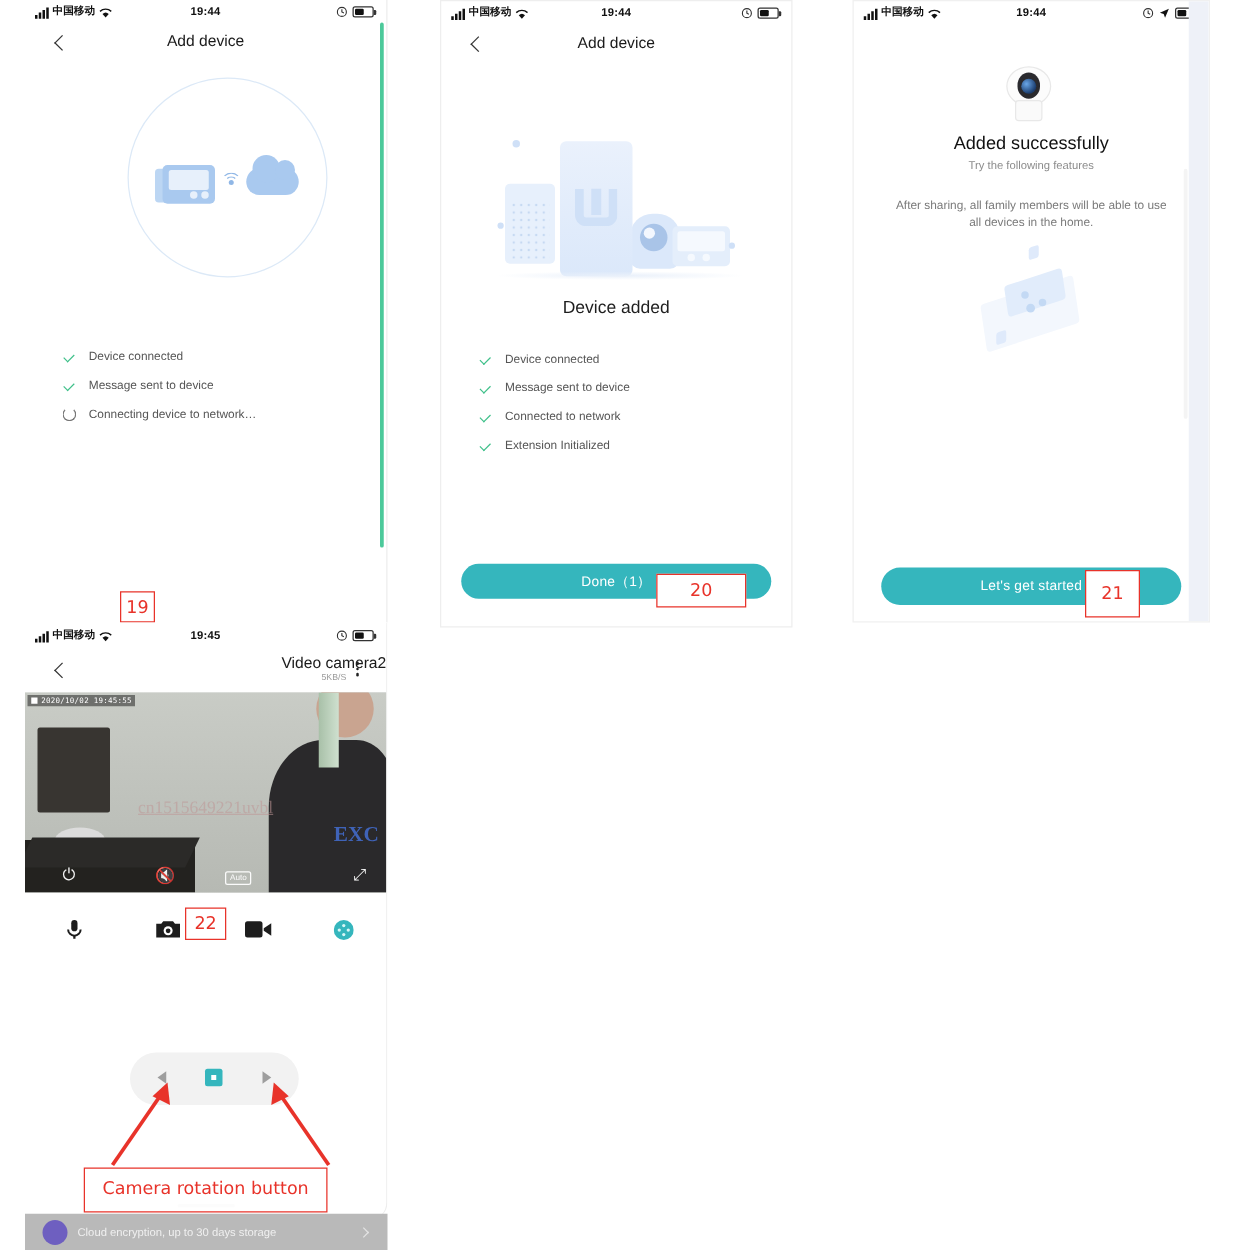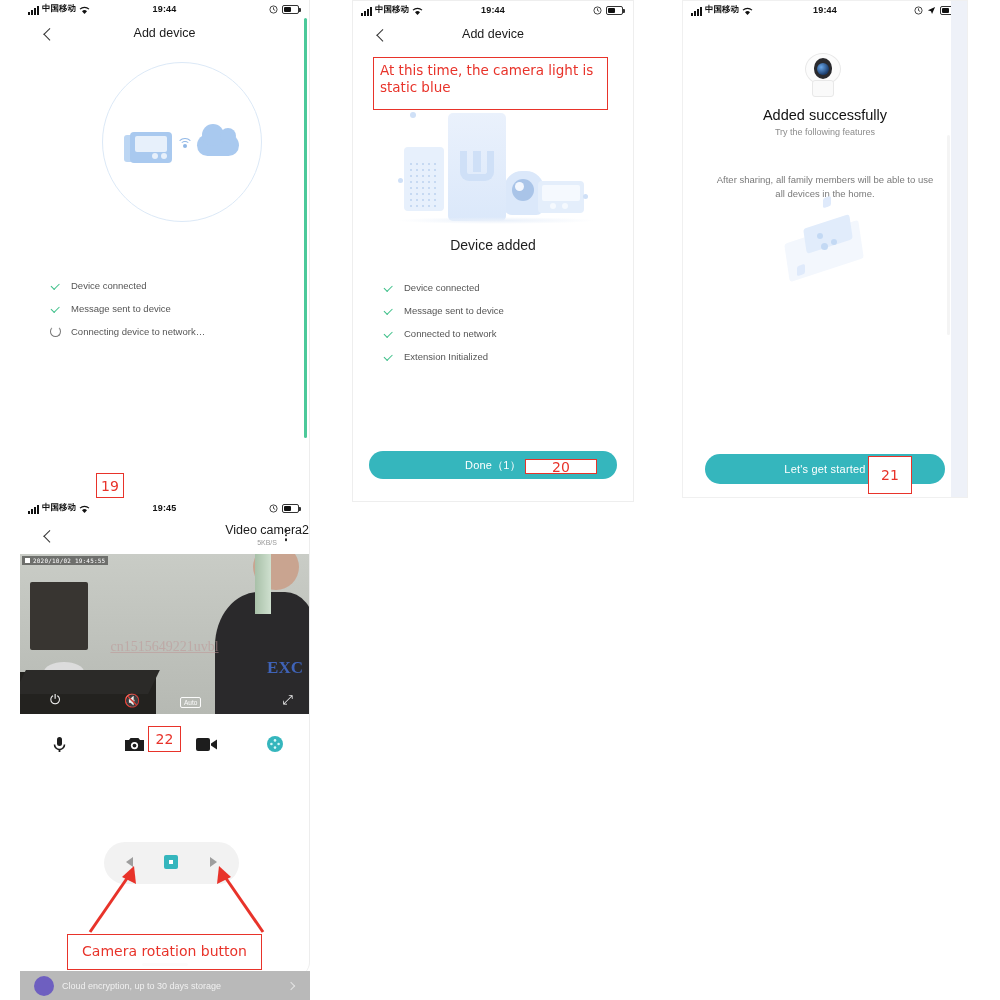--- a/index.html
+++ b/index.html
@@ -339,25 +339,22 @@
       </div>
       <div class="check-row">
         <span class="tick"></span>
         <span class="lbl">Extension Initialized</span>
       </div>
     </div>
 
     <div class="cta" style="position:absolute; left:16px; right:16px; bottom:22px;">Done（1）</div>
   </div>
 
-  <div class="anno" style="left:373px; top:57px; width:235px; height:53px;">
-    <span>At this time, the camera light is static blue</span>
-  </div>
-
-  <div class="anno-num" style="left:525px; top:459px; width:72px; height:15px;">
+
+  <div class="anno-num" style="left:525px; top:459px; width:72px; height:27px;">
     <span>20</span>
   </div>
 
   <div class="phone" style="left:682px; top:0; width:286px; height:498px; border:1px solid #f0f0f0;">
 
     <div class="statusbar">
       <span class="sb-left">
         <span class="bars">
             <i></i>
             <i></i>
@@ -387,21 +384,21 @@
 
     <div class="cam3" style="left:122px; top:52px;">
       <span class="head"></span>
       <span class="lens"></span>
       <span class="base"></span>
     </div>
 
     <div style="position:absolute; left:0; right:0; top:106px; text-align:center; font-size:14.5px; color:#111;">Added  successfully</div>
     <div style="position:absolute; left:0; right:0; top:126px; text-align:center; font-size:9px; color:#8c8c8c;">Try  the following features</div>
 
-    <div style="position:absolute; left:30px; right:30px; top:172px; text-align:center;
+    <div style="position:absolute; left:30px; right:30px; top:157px; text-align:center;
                 font-size:9.5px; color:#7a7a7a; line-height:1.45;">After sharing, all family members will be able to use all devices in the home.</div>
 
     <div class="share-ill" style="left:104px; top:208px; width:80px; height:72px;">
       <span class="plate"></span>
       <span class="plate2"></span>
       <span class="dot" style="left:30px; top:24px; width:6px; height:6px;"></span>
       <span class="dot" style="left:44px; top:30px; width:6px; height:6px;"></span>
       <span class="dot" style="left:34px; top:34px; width:7px; height:7px;"></span>
       <span class="kite" style="left:36px; top:-12px;"></span>
       <span class="kite" style="left:10px; top:56px;"></span>

